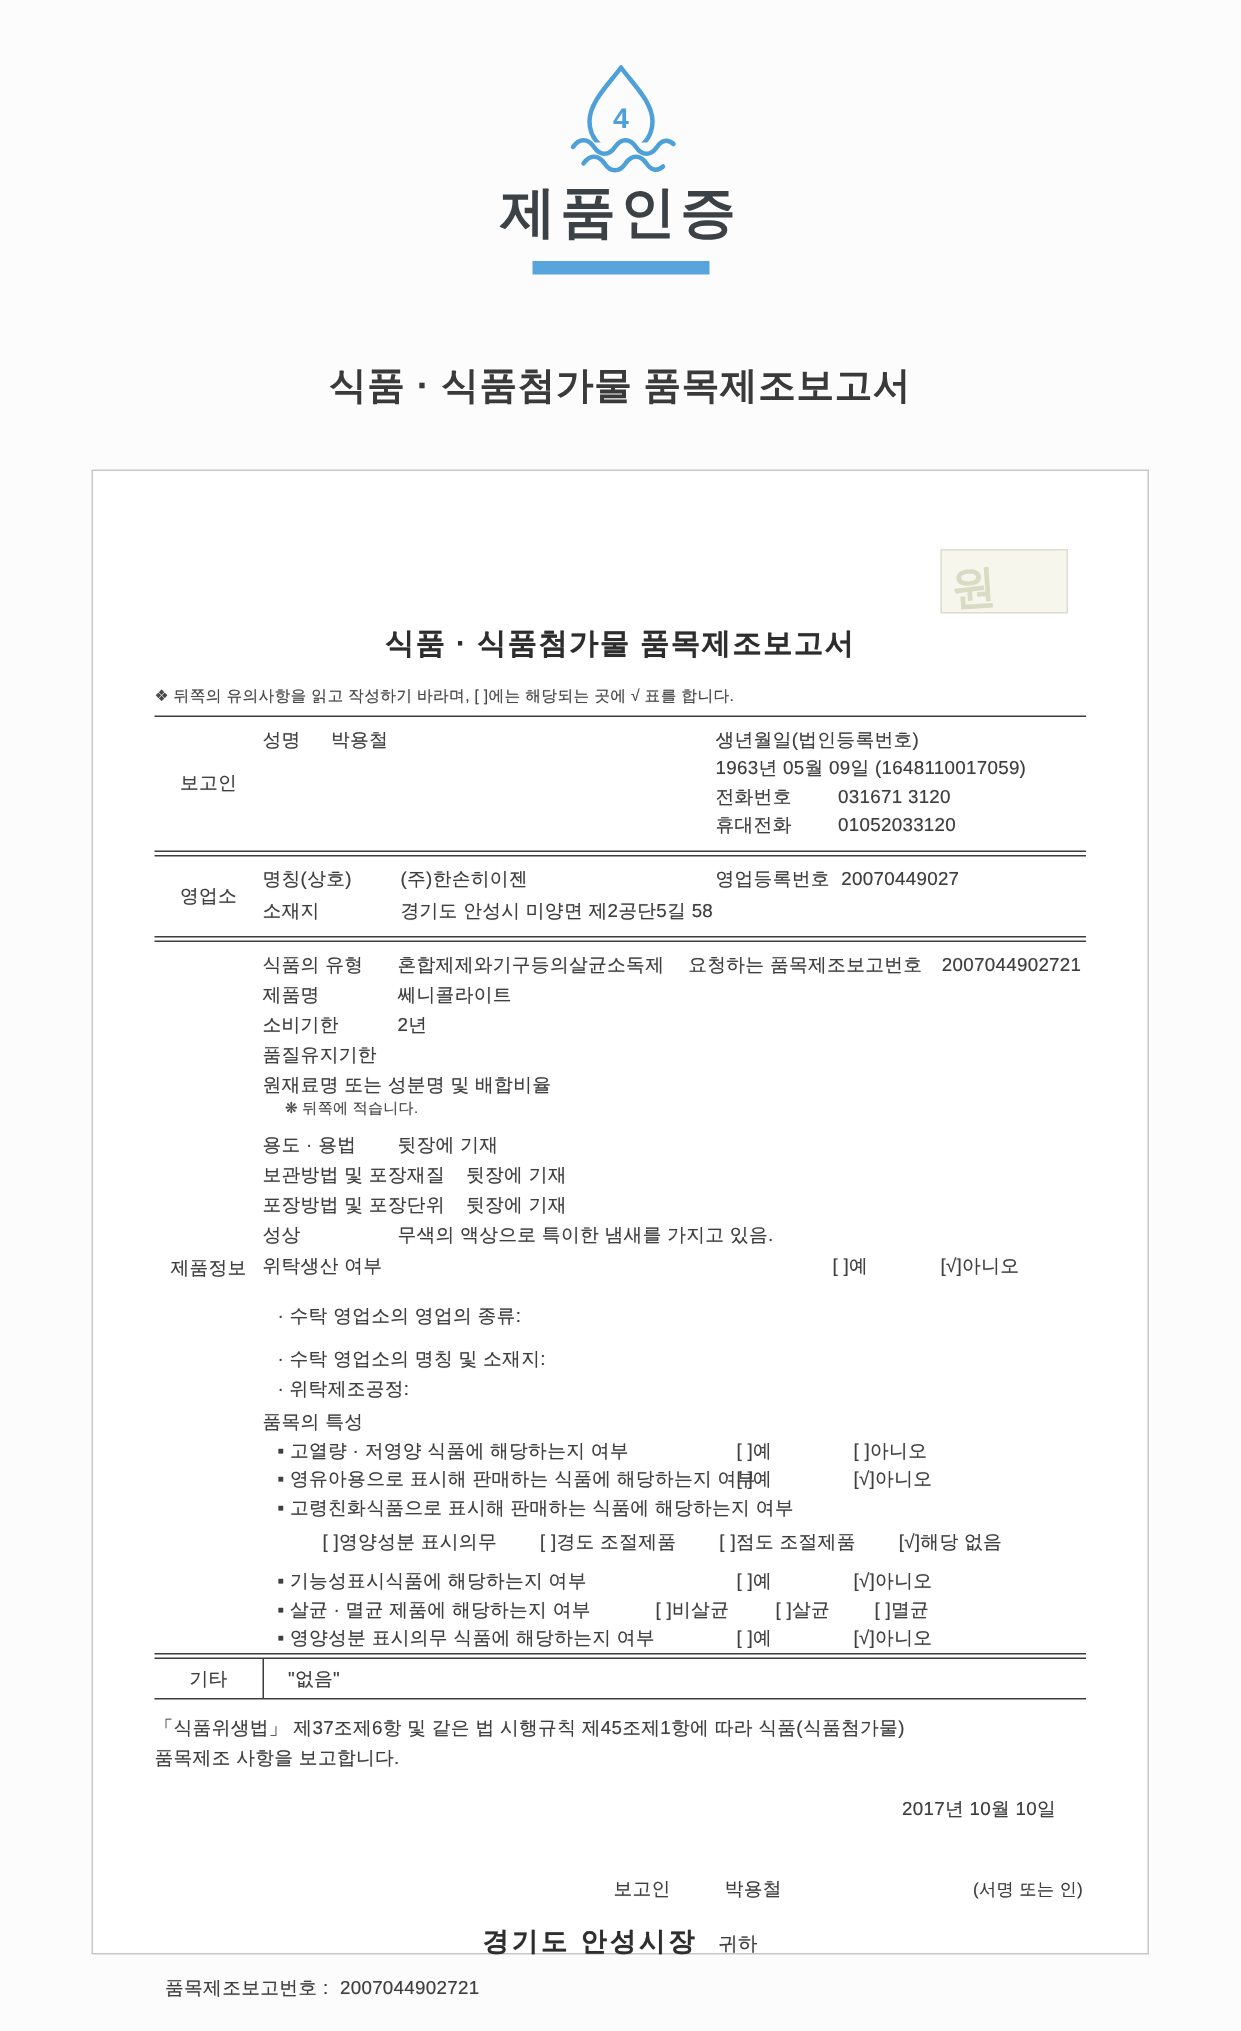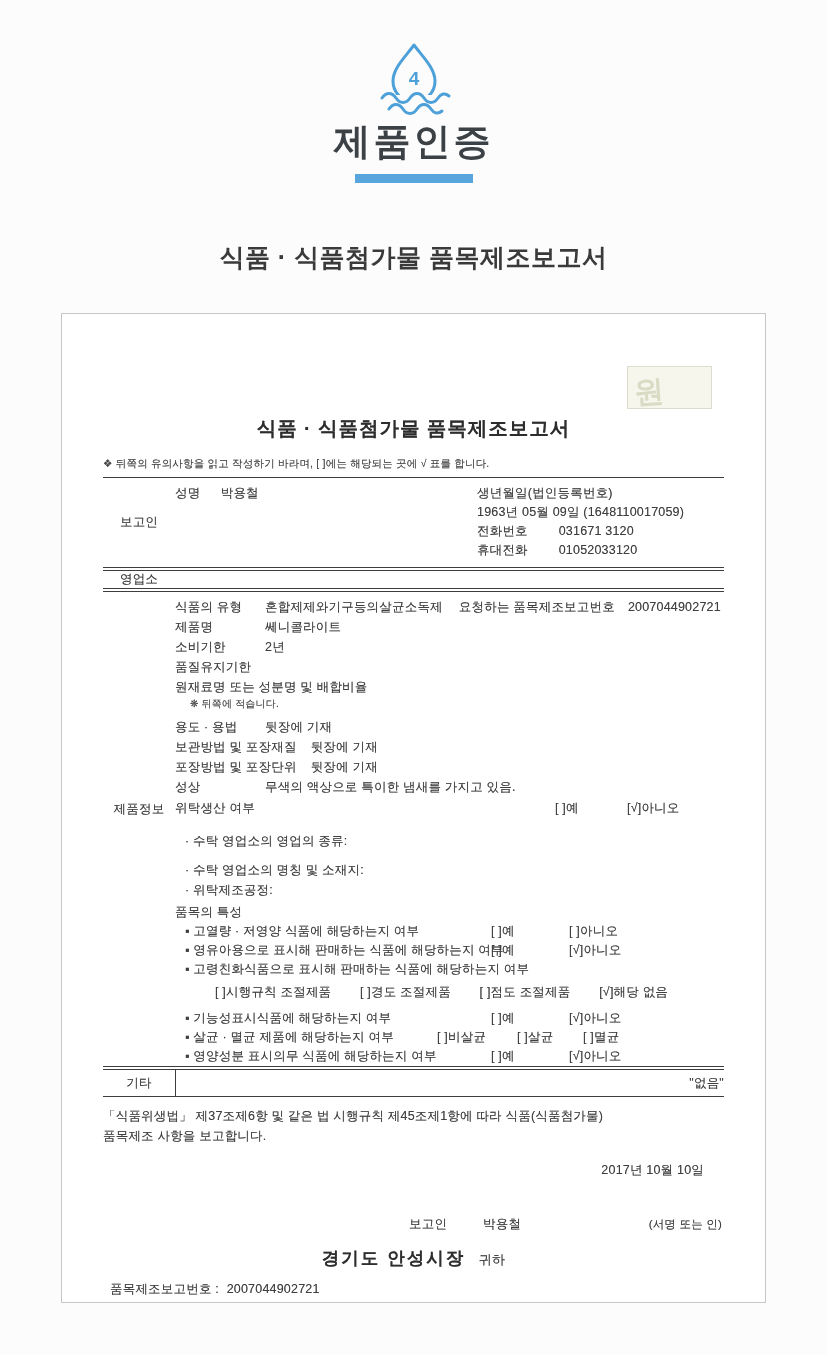--- a/index.html
+++ b/index.html
@@ -70,21 +70,21 @@
   .trait .t-opt2 { flex: 1; }
   .trait-3col .t-text { width: 252px; flex-shrink: 0; }
   .trait-3col .t-o1 { width: 80px; flex-shrink: 0; }
   .trait-3col .t-o2 { width: 66px; flex-shrink: 0; }
   .trait-3col .t-o3 { flex: 1; }
   .senior-opts { margin: 4px 0 7px; padding-left: 40px; line-height: 19px; white-space: nowrap; }
   .senior-opts span { margin-right: 25px; }
   .gap-top { margin-top: 7px; }
 
   
-  .etc-row { display: flex; border-bottom: 1.6px solid #3d3d3d; min-height: 26px; text-align: right; }
+  .etc-row { display: flex; border-bottom: 1.6px solid #3d3d3d; min-height: 26px; }
   .etc-label { width: 72px; flex-shrink: 0; display: flex; align-items: center; justify-content: center; }
   .etc-value { flex: 1; border-left: 1.3px solid #3d3d3d; padding: 4px 0 4px 16px; line-height: 18px; }
 
   
   .legal { margin-top: 9px; line-height: 20px; font-size: 12.5px; }
   .date-line { margin-top: 15px; text-align: right; padding-right: 20px; line-height: 18px; }
   .signer-line { display: flex; margin-top: 17px; line-height: 18px; align-items: baseline; }
   .signer-label { margin-left: 306px; }
   .signer-name { margin-left: 36px; }
   .sign-note { margin-left: auto; font-size: 11.5px; padding-right: 2px; margin-top: 19px; }
@@ -158,20 +158,34 @@
             </div>
           </div>
         </div>
       </div>
     </div>
 
     <div class="line-double"></div>
 
     <div class="sec sec-business">
       <div class="sec-label">영업소</div>
+      <div class="sec-body">
+        <div class="biz-row">
+          <span class="flabel-biz">명칭(상호)</span>
+          <span>(주)한손히이젠</span>
+          <span class="biz-reg">
+            <span class="flabel2">영업등록번호</span>
+            <span>20070449027</span>
+          </span>
+        </div>
+        <div class="biz-row">
+          <span class="flabel-biz">소재지</span>
+          <span>경기도 안성시 미양면 제2공단5길 58</span>
+        </div>
+      </div>
     </div>
 
     <div class="line-double"></div>
 
     <div class="sec sec-product">
       <div class="sec-label product-label">제품정보</div>
       <div class="sec-body">
 
         <div class="prow">
           <span class="plabel">식품의 유형</span>
@@ -241,21 +255,21 @@
           <span class="t-text">▪ 영유아용으로 표시해 판매하는 식품에 해당하는지 여부</span>
           <span class="t-opt1">[ ]예</span>
           <span class="t-opt2">[√]아니오</span>
         </div>
 
         <div class="trait">
           <span class="t-text">▪ 고령친화식품으로 표시해 판매하는 식품에 해당하는지 여부</span>
         </div>
 
         <div class="senior-opts">
-          <span>[ ]시행규칙 조절제품</span>
+          <span>[ ]영양성분 표시의무</span>
           <span>[ ]경도 조절제품</span>
           <span>[ ]점도 조절제품</span>
           <span>[√]해당 없음</span>
         </div>
 
         <div class="trait gap-top">
           <span class="t-text">▪ 기능성표시식품에 해당하는지 여부</span>
           <span class="t-opt1">[ ]예</span>
           <span class="t-opt2">[√]아니오</span>
         </div>

